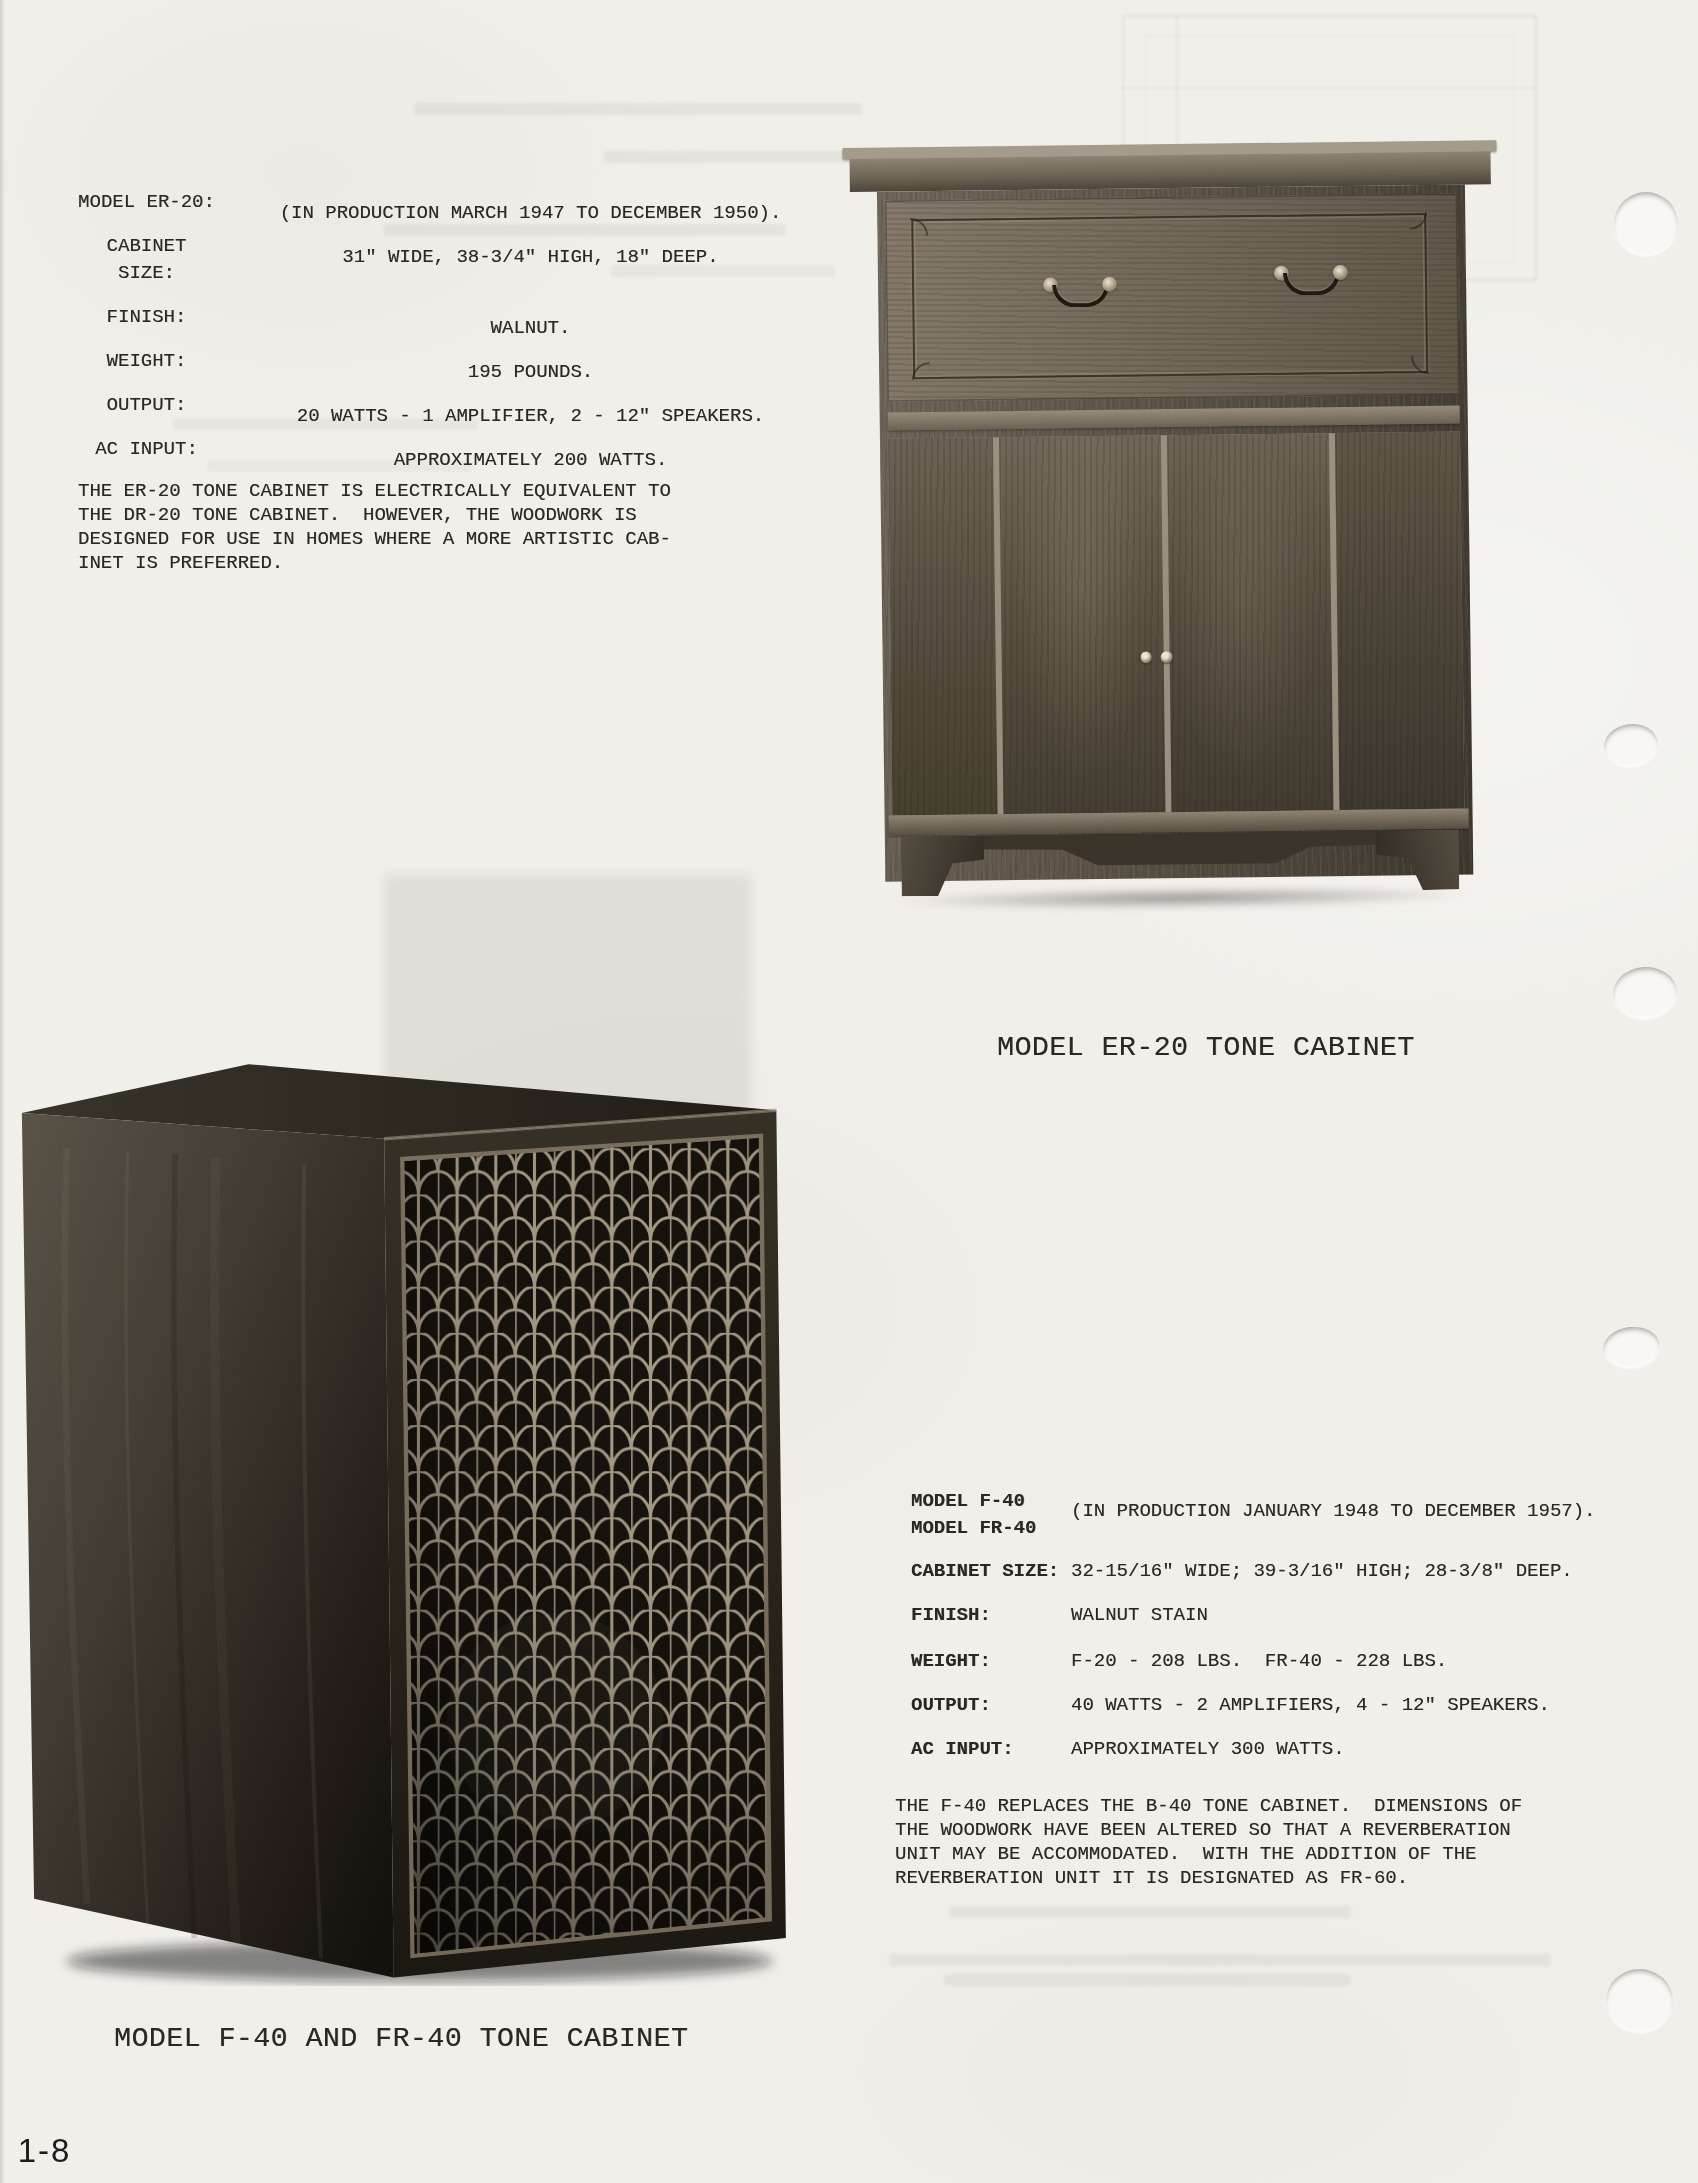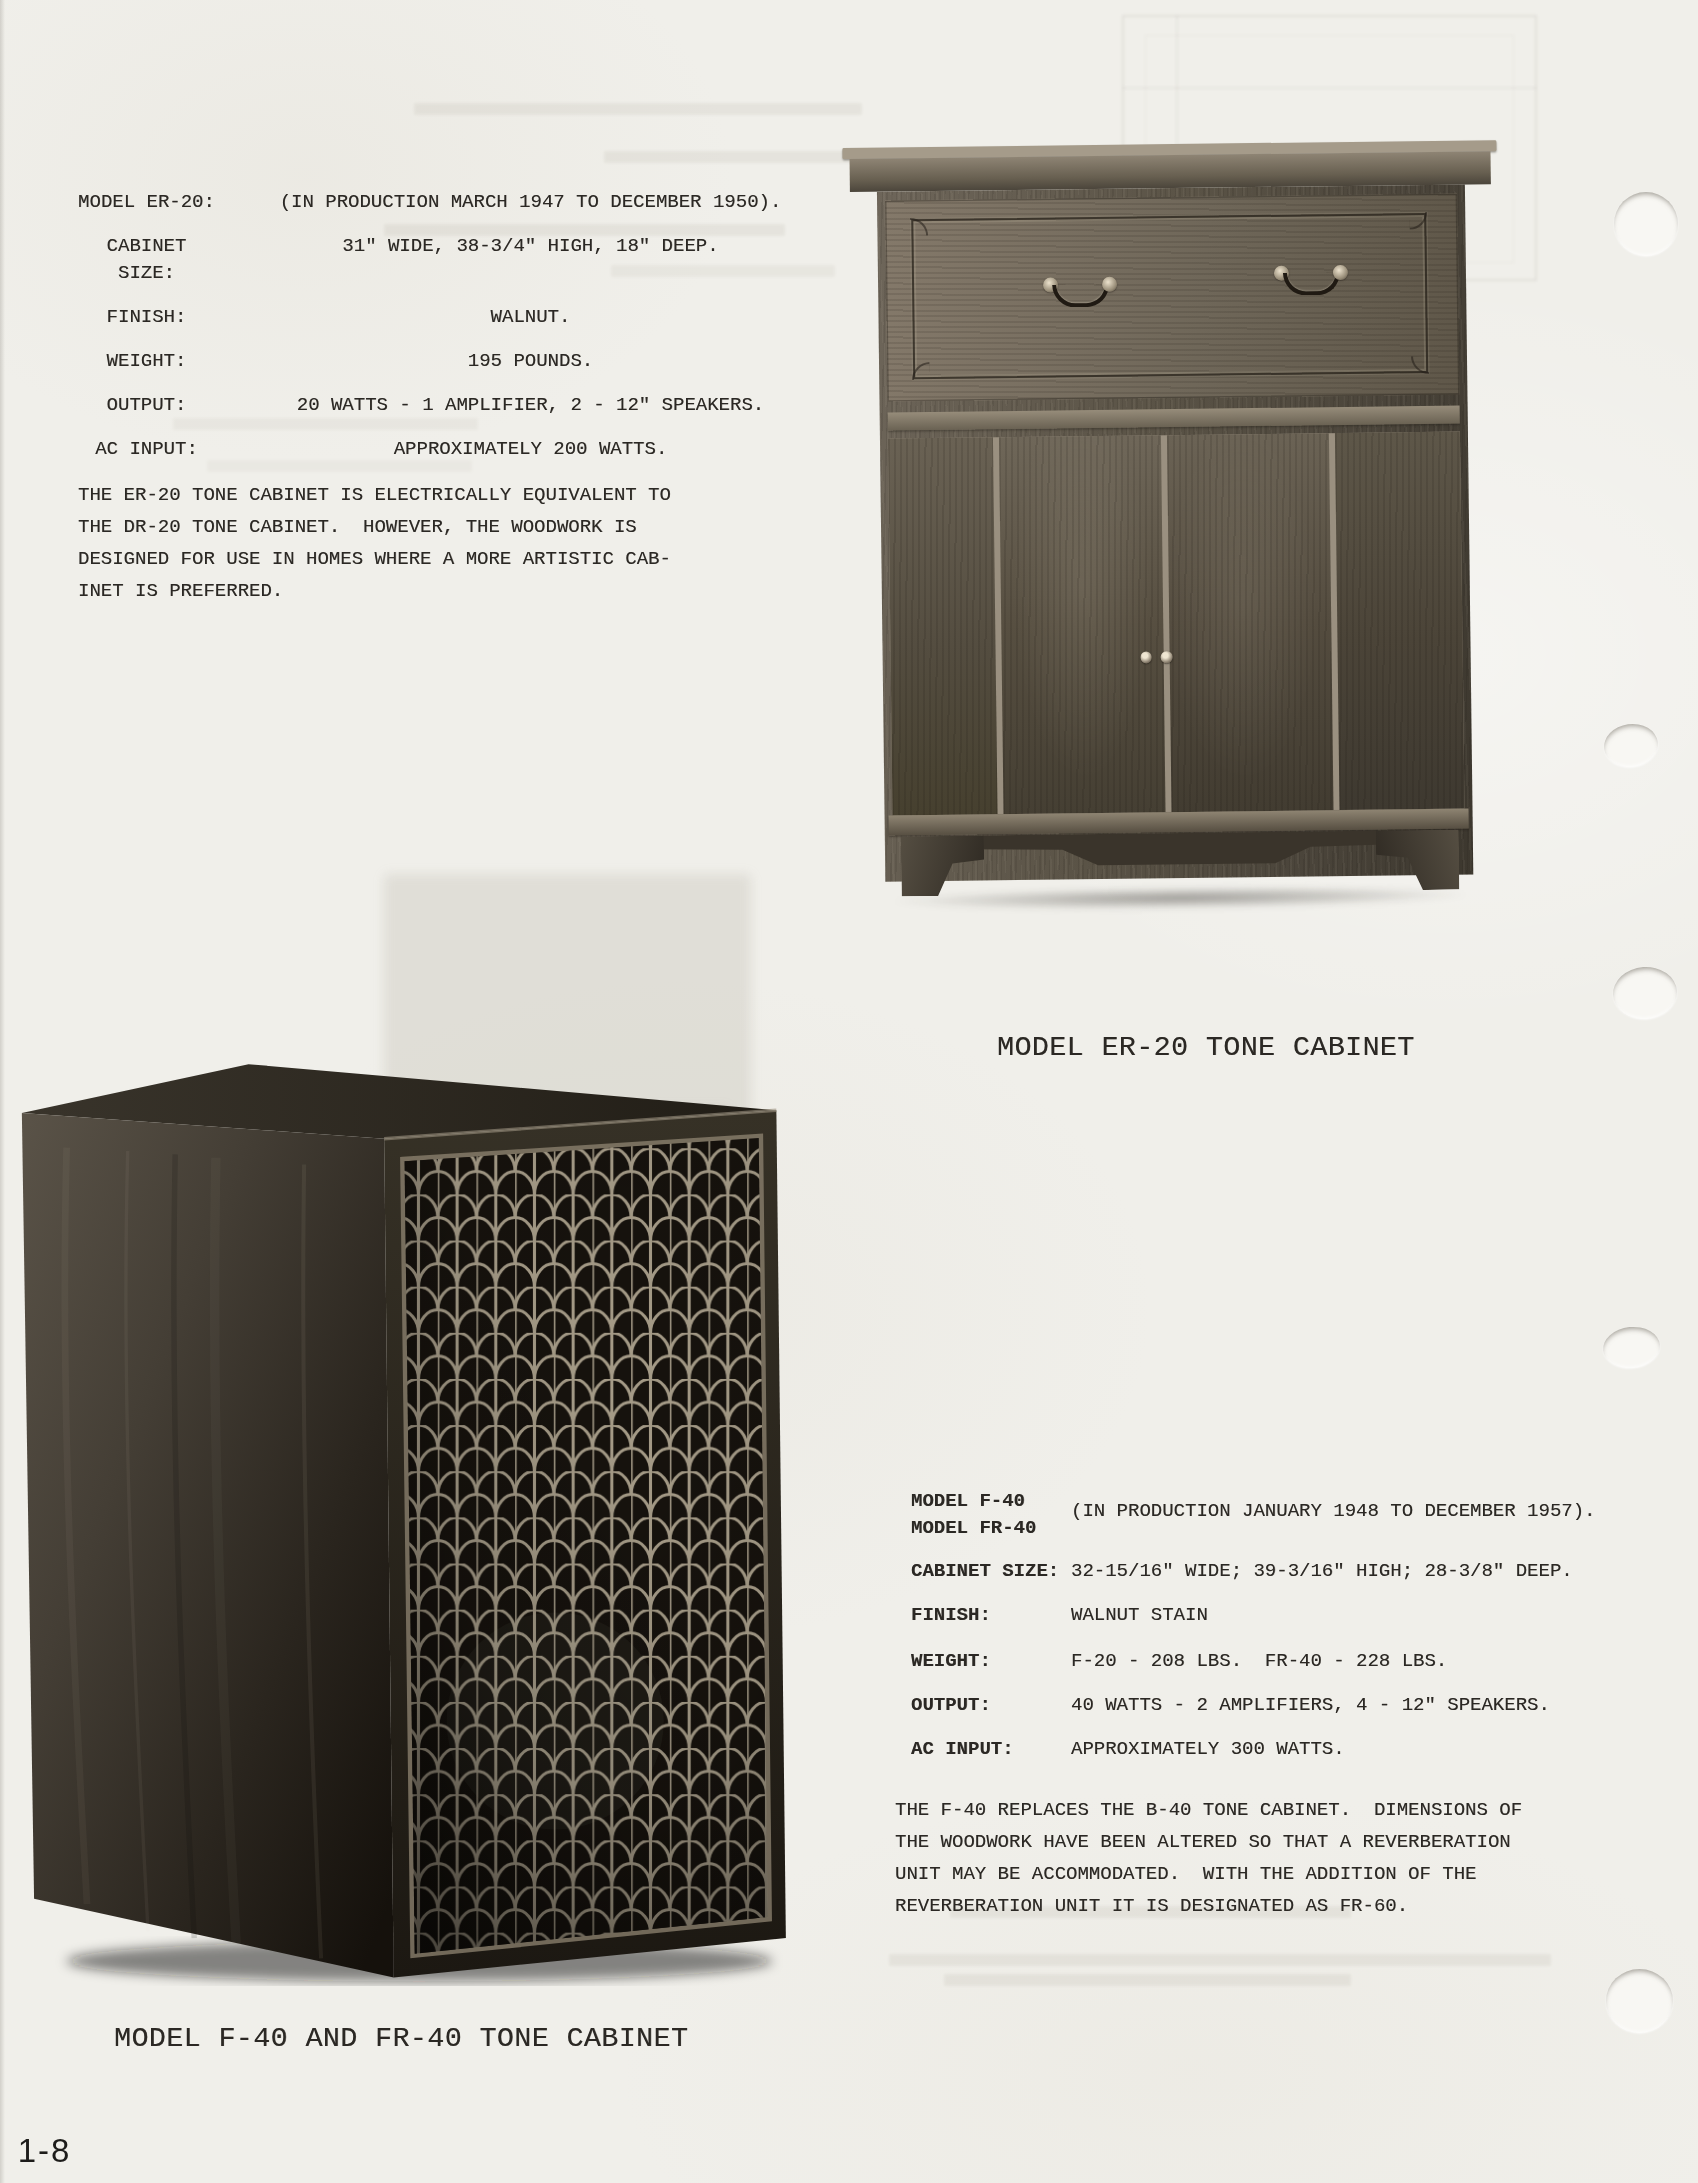--- a/index.html
+++ b/index.html
@@ -18,28 +18,28 @@
       radial-gradient(ellipse 747px 543px at 85% 30%, rgba(255,255,255,.35), transparent 70%),
       radial-gradient(ellipse 679px 475px at 40% 60%, rgba(212,207,194,.14), transparent 70%),
       radial-gradient(ellipse 815px 407px at 70% 95%, rgba(222,217,204,.18), transparent 70%);
   }
   .edge-left {
     position:absolute; left:0; top:0; width:4.8px; height:100%;
     background:linear-gradient(90deg, rgba(90,85,75,.20), rgba(90,85,75,0));
   }
   
   .tw { font-size:19px; line-height:27px; white-space:pre-wrap; text-shadow:0.3px 0.3px 0.3px rgba(46,42,36,.45); }
-  .note { font-size:19px; line-height:32px; white-space:pre-wrap; text-shadow:0.3px 0.3px 0.3px rgba(46,42,36,.45); }
+  .note { font-size:19px; line-height:24px; white-space:pre-wrap; text-shadow:0.3px 0.3px 0.3px rgba(46,42,36,.45); }
   .caption { position:absolute; font-size:28.5px; letter-spacing:0.3px; white-space:pre; text-shadow:0.3px 0.3px 0.4px rgba(46,42,36,.5); }
   .srow { position:absolute; display:flex; align-items:flex-start; }
   .slabel { white-space:pre-wrap; }
   .svalue { white-space:pre-wrap; }
   #er20-specs { position:absolute; left:68px; top:189px; width:781px; height:285px;text-align:center; }
   #er20-specs .slabel { flex:0 0 157px; }
-  #er20-specs .svalue { width:611px; }
+  #er20-specs .svalue { width:611px;margin-top:11px; }
   #er20-note { position:absolute; left:78px; top:479px; width:720px; }
   #er20-caption { left:997px; top:1031px; }
   #f40-block { position:absolute; left:895px; top:1488px; width:781px; height:434px;margin-left:16px; }
   #f40-block .slabel { flex:0 0 160px; font-weight:700; }
   #f40-block .svalue { width:611px; }
   #f40-model { position:absolute; left:0; top:0; font-weight:700; }
   #f40-production { position:absolute; left:160px; top:9.5px; }
   #f40-note { position:absolute; left:895px; top:1794px; width:686px; }
   #f40-caption { left:114px; top:2022px; }
   #page-number {

